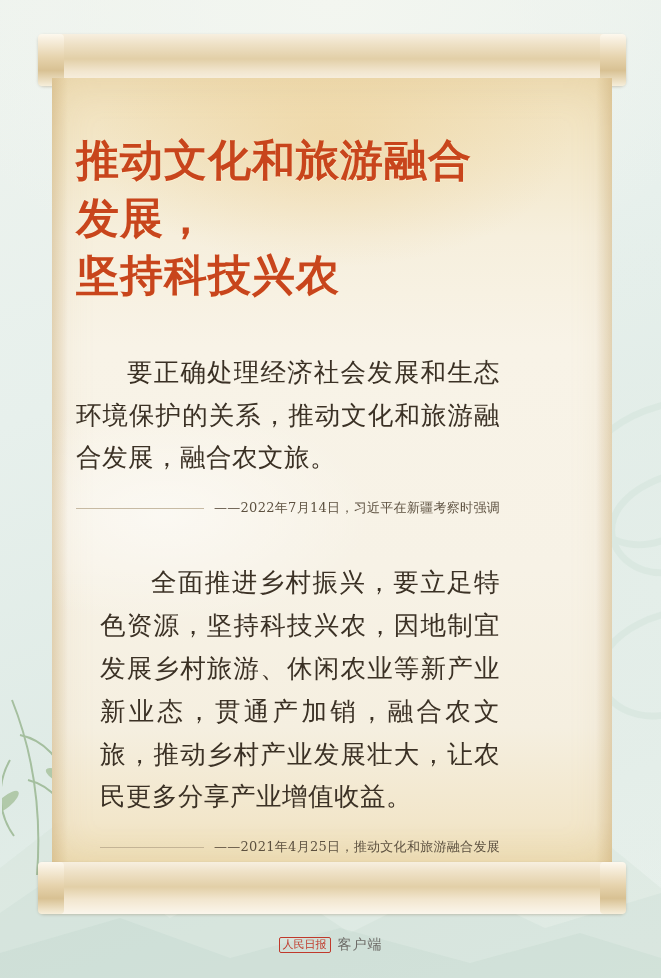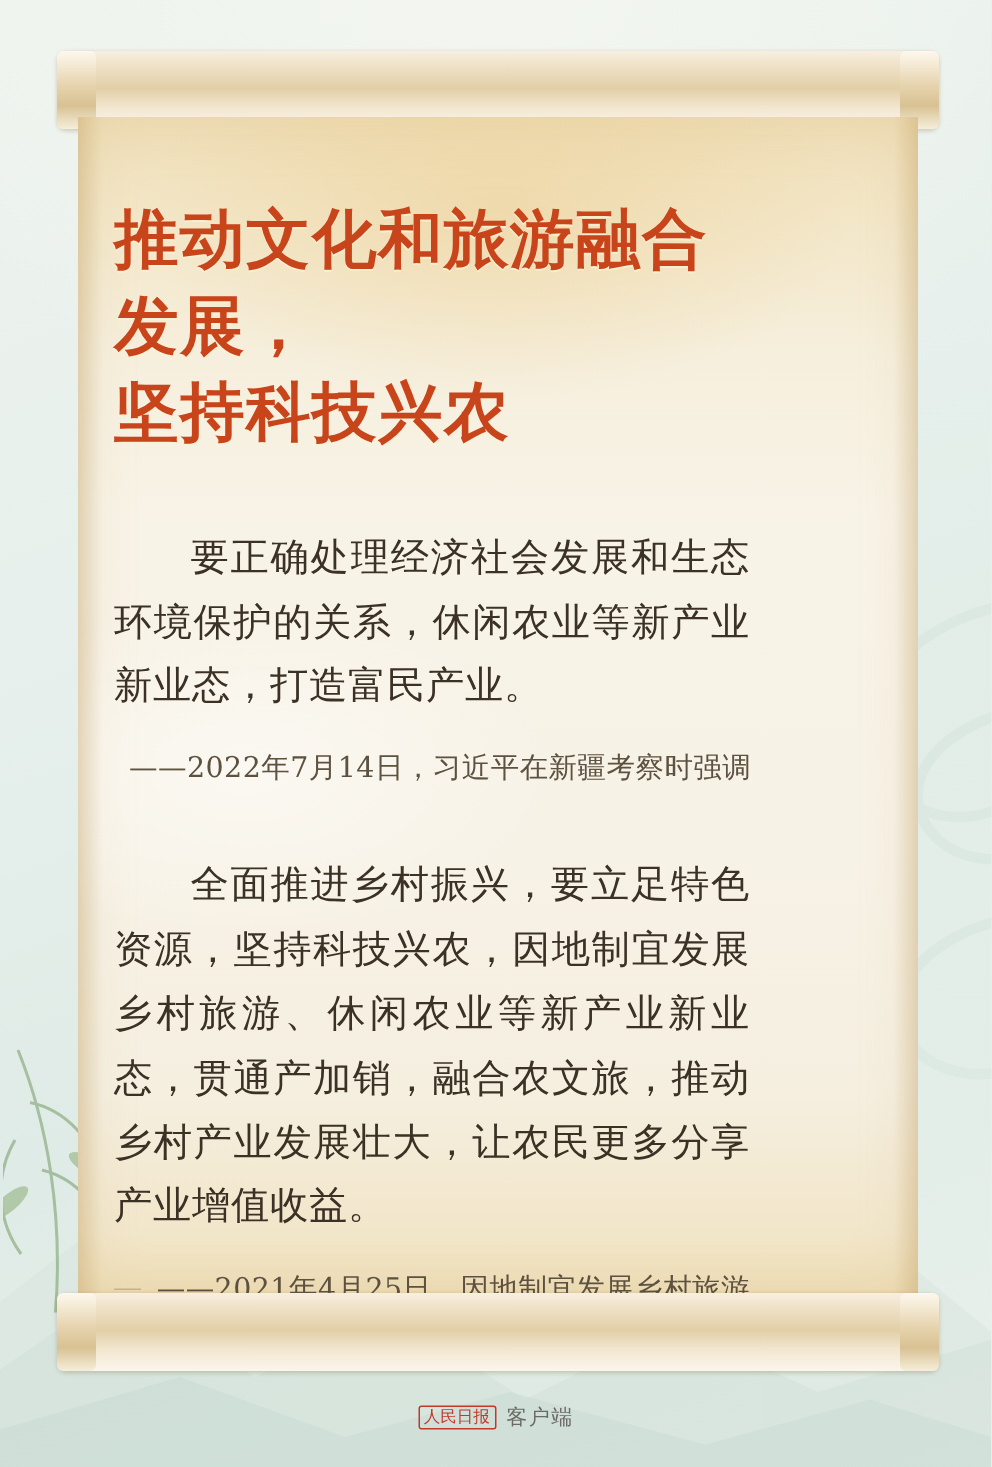--- a/index.html
+++ b/index.html
@@ -128,21 +128,21 @@
     font-size: 43px;
     line-height: 1.34;
     letter-spacing: 1px;
     color: #c8451c;
     text-shadow: 0 1px 0 rgba(255,240,210,.8);
   }
 
   .block {
     margin-top: 46px;
   }
-  .block.second { margin-top: 44px; }
+  .block.second { margin-top: 44px; margin-left: 24px; }
 
   .para {
     margin: 0;
     font-family: "DejaVu Serif", serif;
     font-size: 25.5px;
     line-height: 1.68;
     color: #3b3125;
     text-indent: 2em;
     letter-spacing: .5px;
     text-align: justify;
@@ -155,21 +155,21 @@
   }
   .source-rule {
     flex: 1 1 auto;
     height: 1px;
     background: #b6a589;
     margin-right: 10px;
     opacity: .75;
   }
   .source {
     font-family: "DejaVu Serif", serif;
-    font-size: 19px;
+    font-size: 13px;
     color: #5d5140;
     white-space: nowrap;
     letter-spacing: .3px;
   }
 
   
   .footer {
     position: absolute;
     left: 0;
     bottom: 24px;
@@ -242,32 +242,32 @@
       <div class="paper-edge-r"></div>
 
       <div class="content">
 
         <h1 class="title">
           <span>推动文化和旅游融合发展，</span><br>
           <span>坚持科技兴农</span>
         </h1>
 
         <div class="block">
-          <p class="para">要正确处理经济社会发展和生态环境保护的关系，休闲农业等新产业新业态，打造富民产业。</p>
+          <p class="para">要正确处理经济社会发展和生态环境保护的关系，推动文化和旅游融合发展，融合农文旅。</p>
           <div class="source-row">
             <div class="source-rule"></div>
             <div class="source">——2022年7月14日，习近平在新疆考察时强调</div>
           </div>
         </div>
 
         <div class="block second">
           <p class="para">全面推进乡村振兴，要立足特色资源，坚持科技兴农，因地制宜发展乡村旅游、休闲农业等新产业新业态，贯通产加销，融合农文旅，推动乡村产业发展壮大，让农民更多分享产业增值收益。</p>
           <div class="source-row">
             <div class="source-rule"></div>
-            <div class="source">——2021年4月25日，因地制宜发展乡村旅游</div>
+            <div class="source">——2021年4月25日，推动文化和旅游融合发展</div>
           </div>
         </div>
 
       </div>
     </div>
 
     <div class="scroll-roll roll-bottom">
       <div class="roll-cap left"></div>
       <div class="roll-cap right"></div>
     </div>

